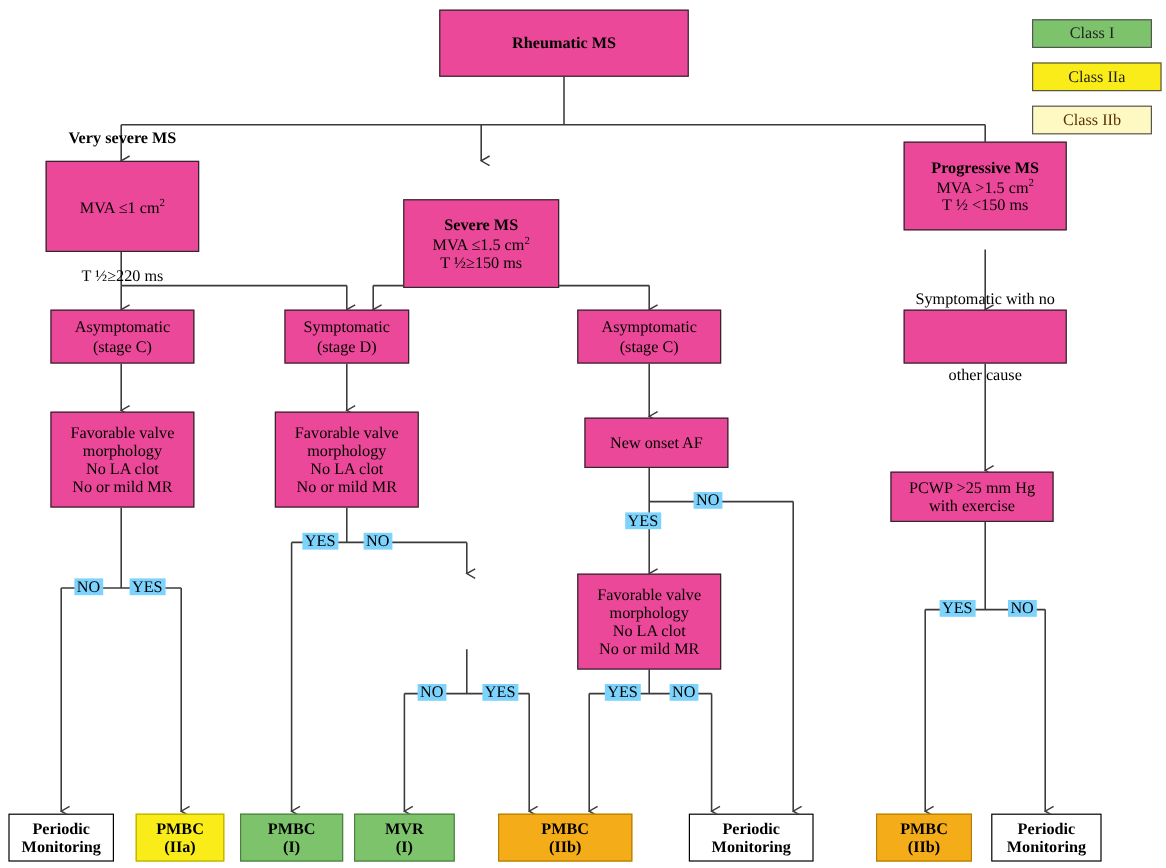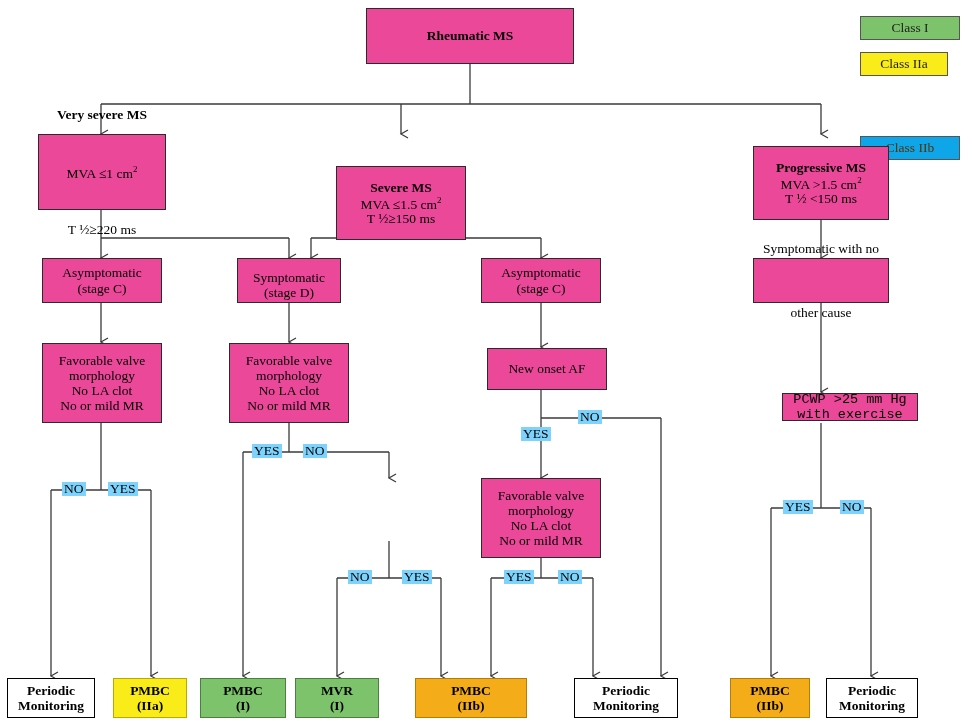--- a/index.html
+++ b/index.html
@@ -17,21 +17,21 @@
   .term.green{background:#7cc36b;border-color:#4e7f42;}
   .term.yellow{background:#faec19;border-color:#b8ab00;}
   .term.orange{background:#f4ad18;border-color:#b37e06;}
   .term.plain{background:#fff;border-color:#000;text-align:right;}
 
   .legend{position:absolute;box-sizing:border-box;border:1px solid #555;
           display:flex;align-items:center;justify-content:center;
           font-size:13.5px;color:#222;}
   .legend.green{background:#7cc36b;}
   .legend.yellow{background:#faec19;}
-  .legend.orange{background:#0ea5e9;color:#5a3000;margin-top:48px;}
+  .legend.orange{background:#fef9c3;color:#5a3000;}
 
   .edgelbl{position:absolute;font-size:13.5px;color:#000;background:#7dd3fc;
            padding:0 2px;white-space:nowrap;line-height:1;}
   sup{font-size:9px;vertical-align:super;}
 </style>
 </head>
 <body>
 
 <div id="canvas">
 
@@ -96,21 +96,21 @@
       <path d="M821,423 L821,508"></path>
       <path d="M771,508 L871,508"></path>
       <path d="M771,508 L771,676" marker-end="url(#ah)"></path>
       <path d="M871,508 L871,676" marker-end="url(#ah)"></path>
     </g>
   </svg>
 
   <div class="legend green" style="left:860px;top:16px;width:100px;height:24px;">
     <span>Class I</span>
   </div>
-  <div class="legend yellow" style="left:860px;top:52px;width:88px;height:24px;">
+  <div class="legend yellow" style="left:860px;top:52px;width:108px;height:24px;">
     <span>Class IIa</span>
   </div>
   <div class="legend orange" style="left:860px;top:88px;width:100px;height:24px;">
     <span>Class IIb</span>
   </div>
 
   <div class="node bold" style="left:366px;top:8px;width:208px;height:56px;">
     <span class="ln ttl">Rheumatic MS</span>
   </div>
 
@@ -119,32 +119,32 @@
     <span class="ln"><span>MVA ≤1 cm</span><sup>2</sup></span>
     <span class="ln">T ½≥220 ms</span>
   </div>
 
   <div class="node" style="left:336px;top:134px;width:130px;height:74px;margin-top:32px;">
     <span class="ln ttl">Severe MS</span>
     <span class="ln"><span>MVA ≤1.5 cm</span><sup>2</sup></span>
     <span class="ln">T ½≥150 ms</span>
   </div>
 
-  <div class="node" style="left:753px;top:146px;width:136px;height:74px;">
+  <div class="node" style="left:753px;top:118px;width:136px;height:74px;">
     <span class="ln ttl">Progressive MS</span>
     <span class="ln"><span>MVA &gt;1.5 cm</span><sup>2</sup></span>
     <span class="ln">T ½ &lt;150 ms</span>
   </div>
 
   <div class="node" style="left:42px;top:258px;width:120px;height:45px;">
     <span class="ln">Asymptomatic</span>
     <span class="ln">(stage C)</span>
   </div>
 
-  <div class="node" style="left:237px;top:258px;width:104px;height:45px;justify-content:flex-end;">
+  <div class="node" style="left:237px;top:258px;width:104px;height:45px;">
     <span class="ln">Symptomatic</span>
     <span class="ln">(stage D)</span>
   </div>
 
   <div class="node" style="left:481px;top:258px;width:120px;height:45px;">
     <span class="ln">Asymptomatic</span>
     <span class="ln">(stage C)</span>
   </div>
 
   <div class="node" style="left:753px;top:258px;width:136px;height:45px;gap:48px;">
@@ -163,21 +163,21 @@
     <span class="ln">Favorable valve</span>
     <span class="ln">morphology</span>
     <span class="ln">No LA clot</span>
     <span class="ln">No or mild MR</span>
   </div>
 
   <div class="node" style="left:487px;top:348px;width:120px;height:42px;">
     <span class="ln">New onset AF</span>
   </div>
 
-  <div class="node" style="left:782px;top:393px;width:136px;height:28px;font-family:Liberation Mono, monospace;">
+  <div class="node" style="left:742px;top:393px;width:136px;height:42px;">
     <span class="ln">PCWP &gt;25 mm Hg</span>
     <span class="ln">with exercise</span>
   </div>
 
   <div class="node" style="left:481px;top:478px;width:120px;height:80px;">
     <span class="ln">Favorable valve</span>
     <span class="ln">morphology</span>
     <span class="ln">No LA clot</span>
     <span class="ln">No or mild MR</span>
   </div>

